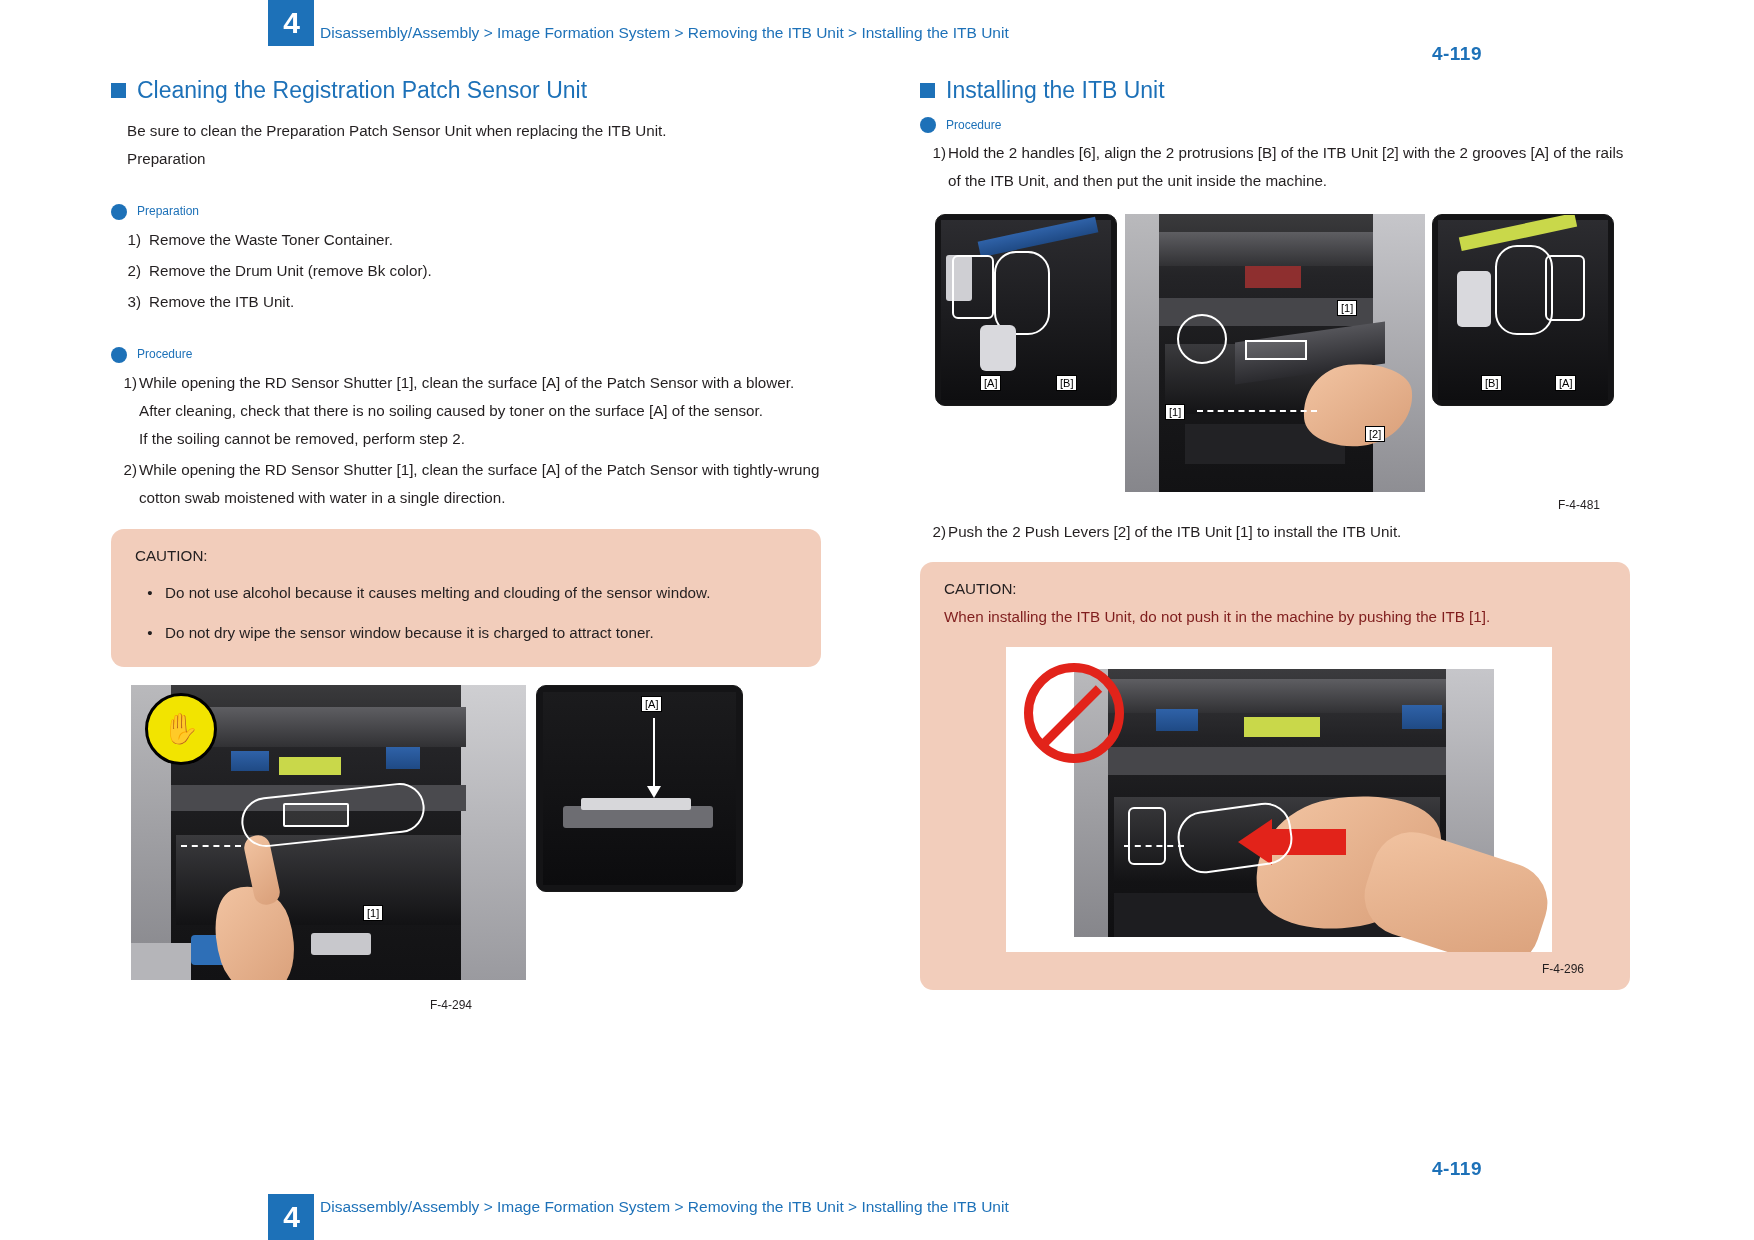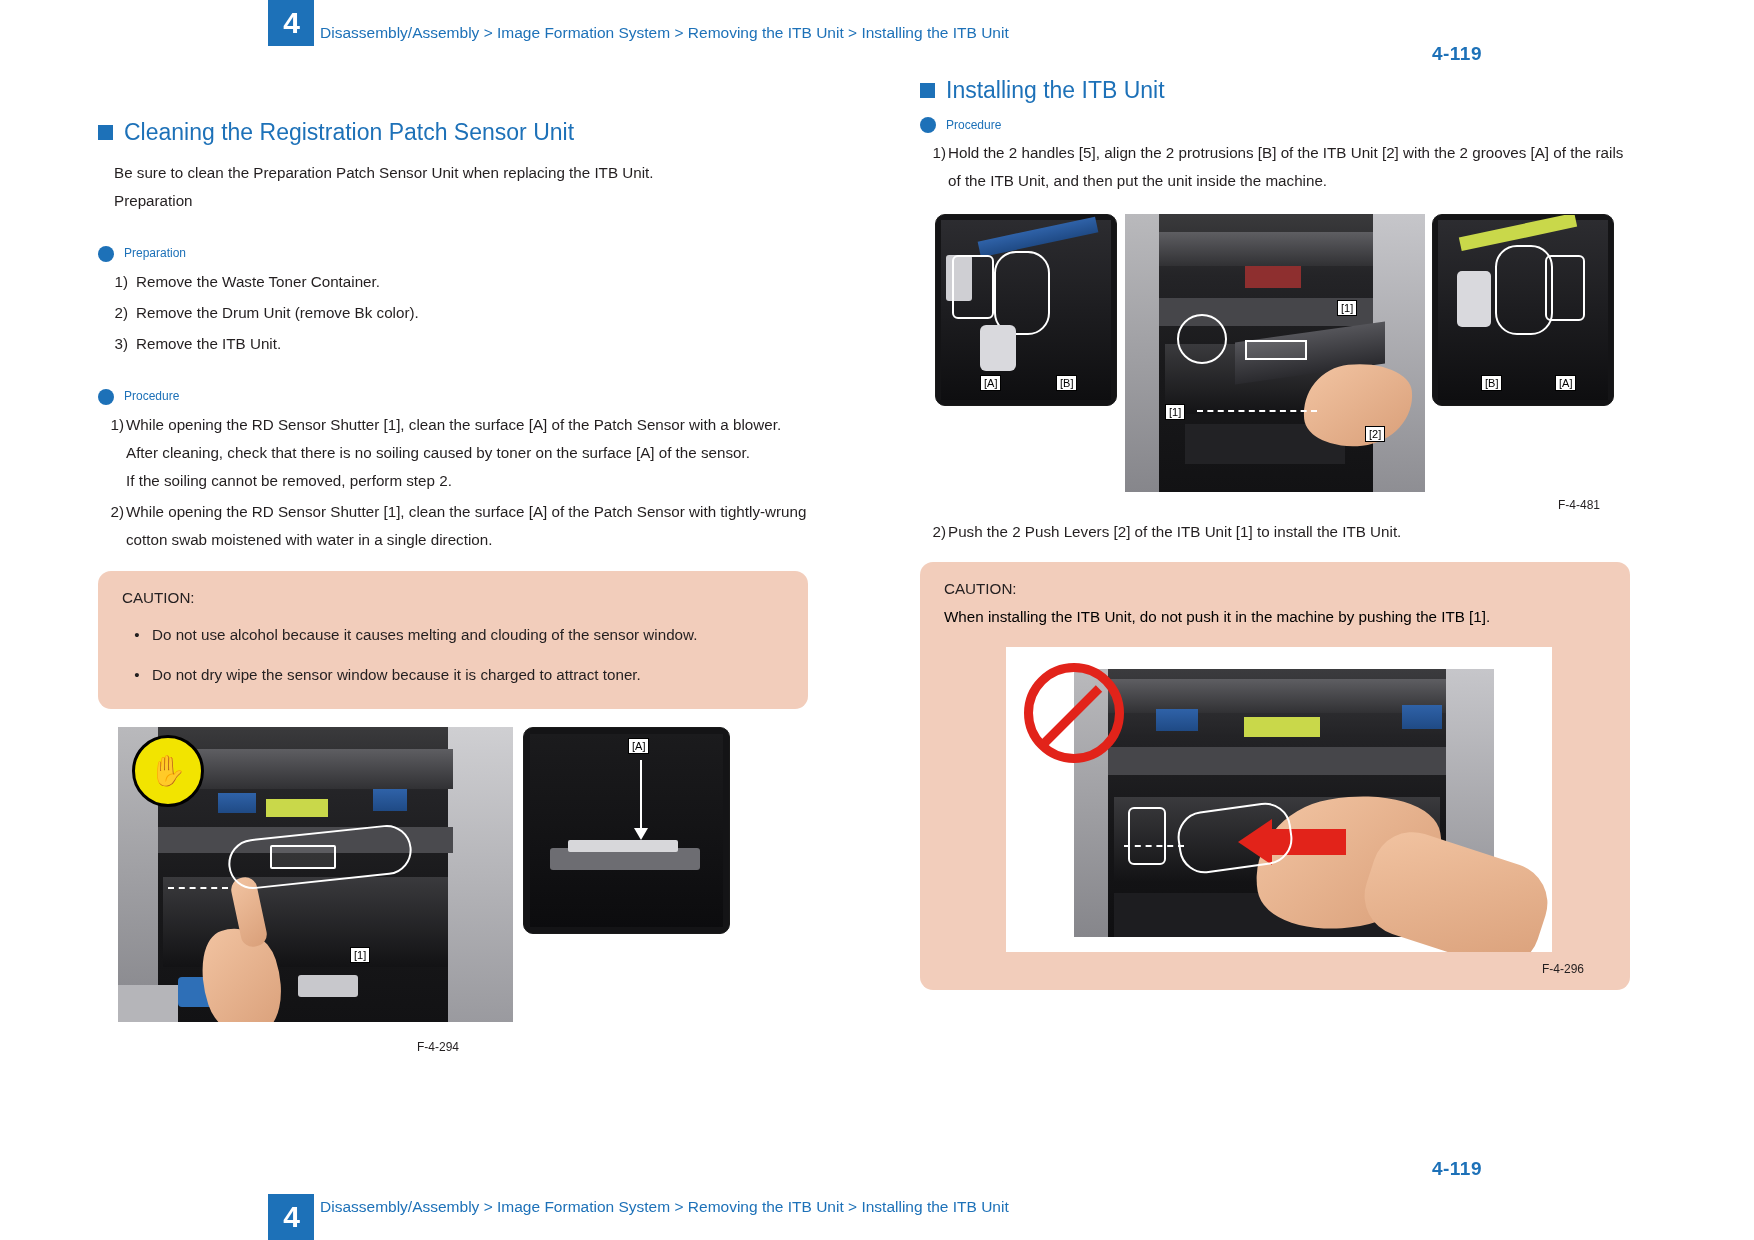--- a/index.html
+++ b/index.html
@@ -85,21 +85,21 @@
     color: #1d71b8;
     letter-spacing: 0.5px;
   }
 
   
   .col {
     position: absolute;
     top: 78px;
     width: 710px;
   }
-  .col-left { left: 98px; margin-top: 42px; }
+  .col-left { left: 111px; }
   .col-right { left: 920px; }
 
   
   .h-square {
     display: flex;
     align-items: center;
     gap: 11px;
     margin: 0 0 14px 0;
   }
   .sq-bullet {
@@ -162,21 +162,21 @@
     background: #f2cdbb;
     border-radius: 13px;
     padding: 18px 24px 20px 24px;
     margin-top: 16px;
   }
   .caution-title {
     font-size: 15.2px;
     color: #231f20;
     margin-bottom: 18px;
   }
-  .caution-body { font-size: 15.2px; color: #000000; line-height: 1.6; }
+  .caution-body { font-size: 15.2px; color: #7f1d1d; line-height: 1.6; }
   .caution-list { margin: 0; padding: 0; list-style: none; }
   .caution-list li {
     display: flex;
     font-size: 15.2px;
     line-height: 1.5;
     margin-bottom: 18px;
   }
   .caution-list li:last-child { margin-bottom: 2px; }
   .caution-list li .dot {
     flex: none; width: 30px; text-align: center;
@@ -426,21 +426,21 @@
   </div>
 
   <div class="h-round" style="margin-top:14px;">
     <span class="rd-bullet"></span>
     <span class="h-text">Procedure</span>
   </div>
 
   <ul class="ol-list tight">
     <li>
       <span class="num">1)</span>
-      <span class="txt">Hold the 2 handles [5], align the 2 protrusions [B] of the ITB Unit [2] with the 2 grooves [A] of the rails of the ITB Unit, and then put the unit inside the machine.</span>
+      <span class="txt">Hold the 2 handles [6], align the 2 protrusions [B] of the ITB Unit [2] with the 2 grooves [A] of the rails of the ITB Unit, and then put the unit inside the machine.</span>
     </li>
   </ul>
 
   <div class="figure" style="margin-top:18px;">
     <div style="position:relative;height:280px;">
 
       <div class="panel-border" style="position:absolute;left:15px;top:0;width:180px;height:190px;">
         <div style="position:absolute;inset:5px;background:linear-gradient(180deg,#2c2c30,#0e0e10);"></div>
         <div class="mach-blue" style="left:42px;top:14px;width:120px;height:16px;transform:rotate(-12deg);"></div>
         <div style="position:absolute;left:10px;top:40px;width:26px;height:46px;background:#cfcfd3;border-radius:3px;"></div>

